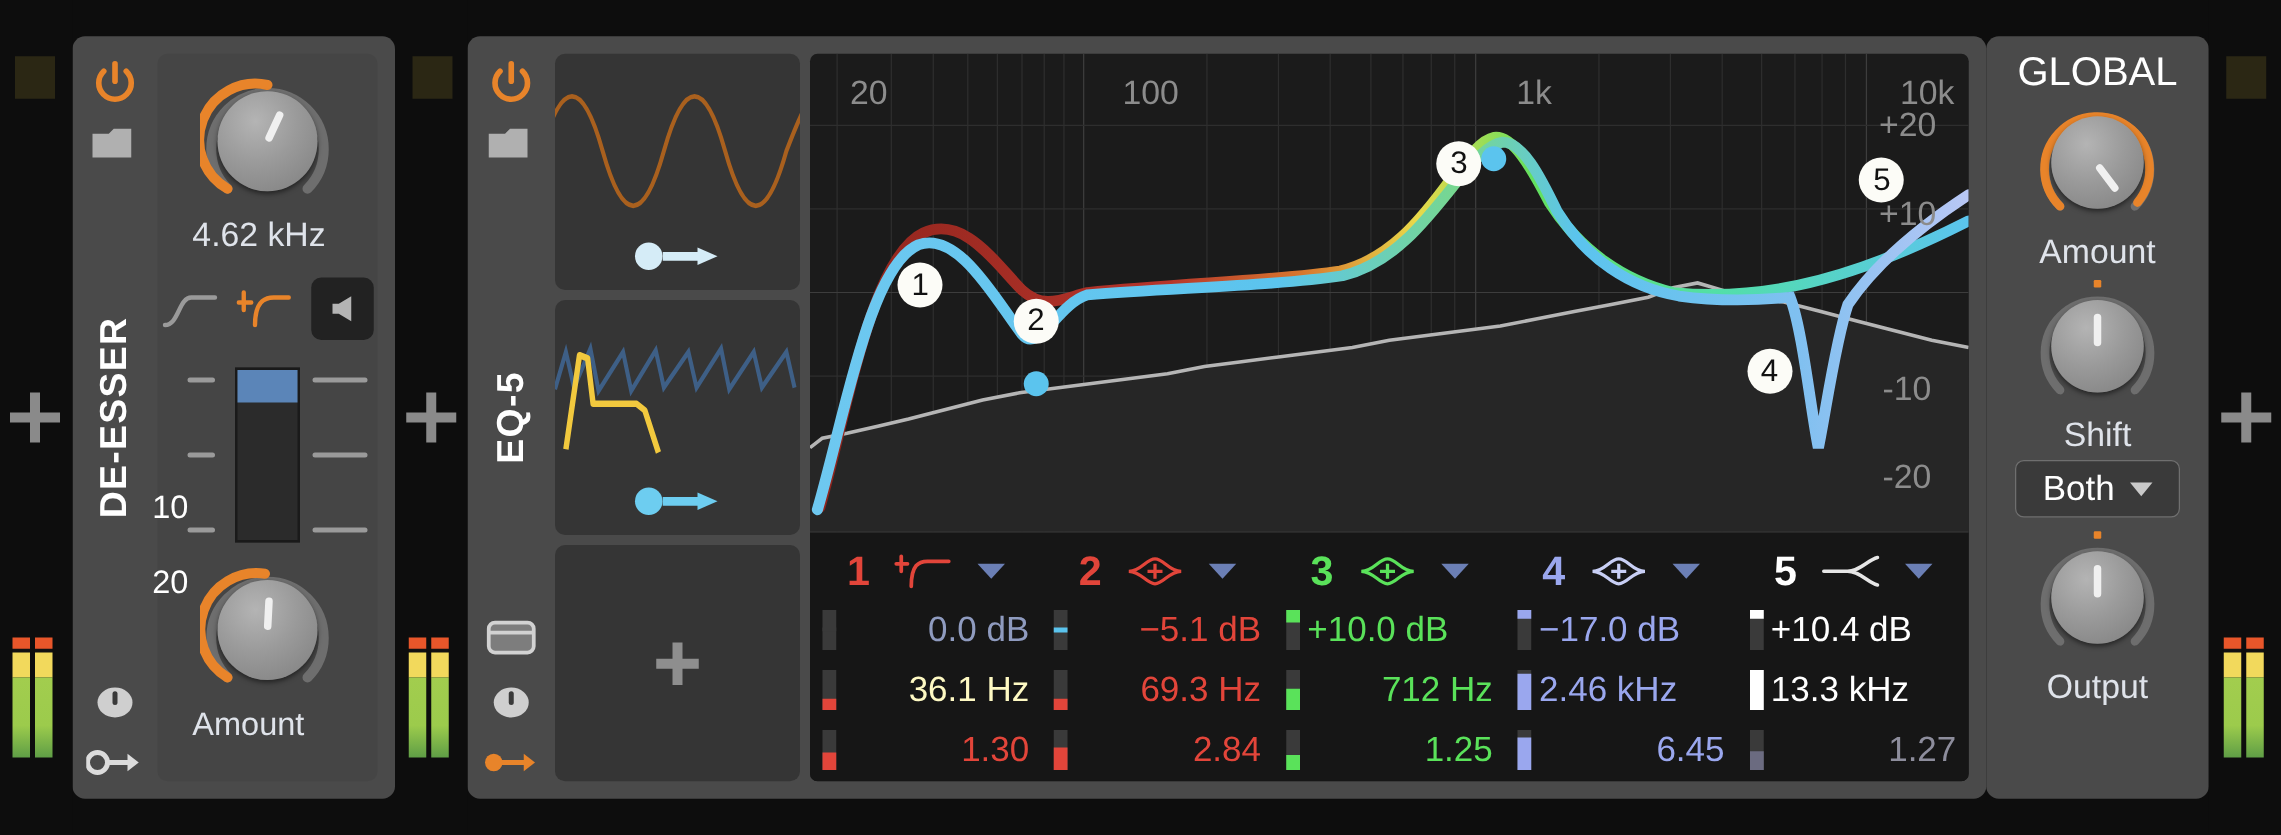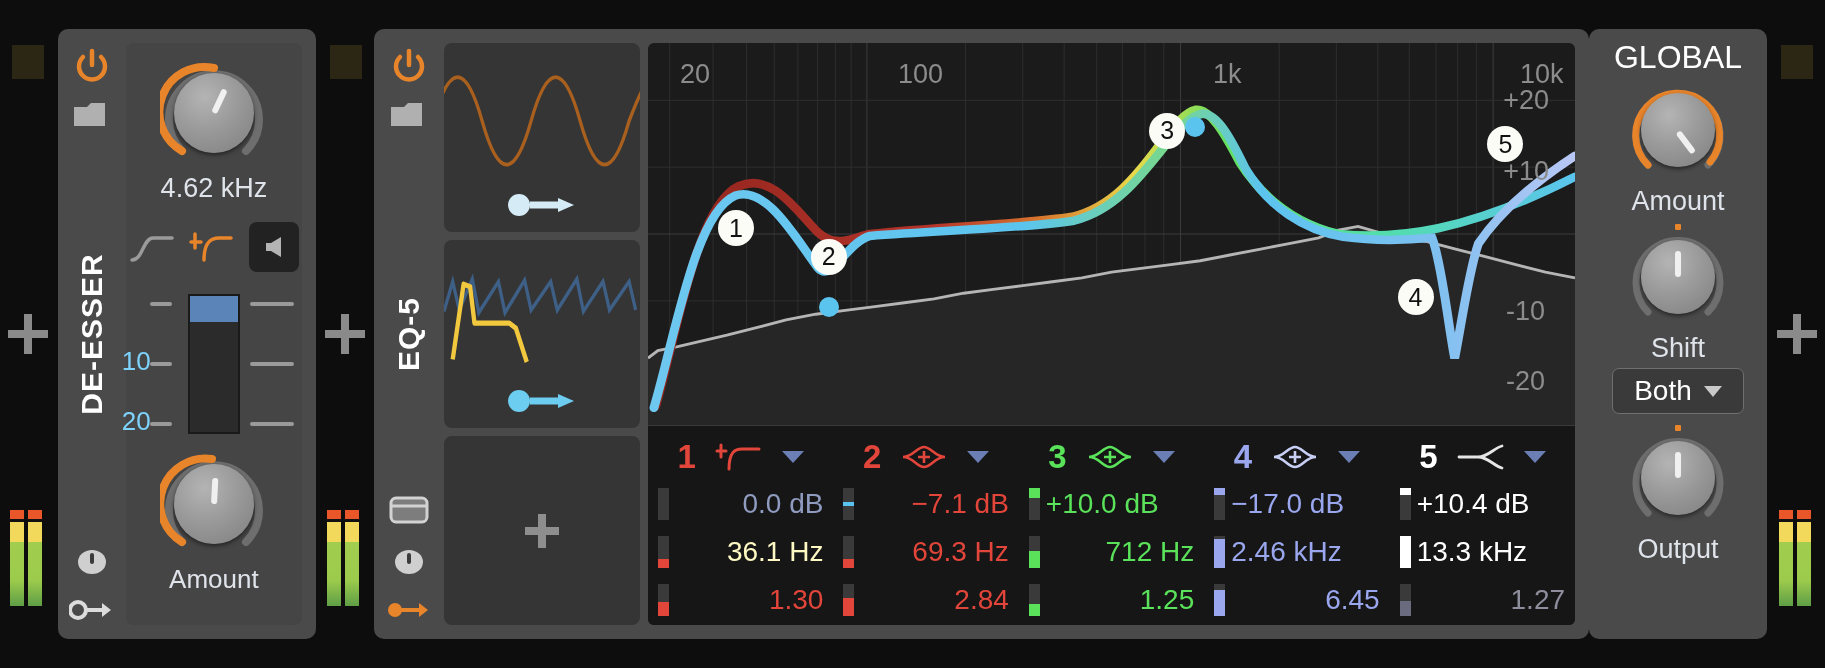--- a/index.html
+++ b/index.html
@@ -42,21 +42,21 @@
   .power { margin-top:18px; width:40px; height:40px; position:relative; }
   .power svg { width:40px; height:40px; }
   .folder { margin-top:12px; width:40px; height:30px; }
   .rail-bottom { position:absolute; bottom:16px; left:0; right:0; display:flex;
                  flex-direction:column; align-items:center; gap:18px; }
 
   .panel { background:#454545; border-radius:8px; margin:14px 14px 14px 0; position:relative; }
 
   
   .deesser-panel { width:182px; }
-  .knob-wrap { position:relative; width:120px; margin:0 auto; text-align:center; }
+  .knob-wrap { position:relative; width:120px; margin:0 auto; }
   .knob { position:relative; width:108px; height:108px; margin:0 auto; }
   .knob .arc { position:absolute; inset:0; }
   .knob .cap {
     position:absolute; left:14px; top:14px; width:80px; height:80px; border-radius:50%;
     background:radial-gradient(circle at 38% 30%, #b4b4b4 0%, #9a9a9a 45%, #7e7e7e 100%);
     box-shadow:0 2px 4px rgba(0,0,0,.5);
   }
   .knob .ptr { position:absolute; width:6px; height:26px; background:#f0f0f0; border-radius:3px;
                transform-origin:50% 100%; }
   .knob .dot-top { position:absolute; top:-3px; left:50%; margin-left:-3px; width:6px;height:6px;
@@ -67,21 +67,21 @@
   .filtrow { display:flex; align-items:center; justify-content:center; gap:14px; margin-top:18px; }
   .filt-ico { width:46px; height:34px; }
   .mutebtn { width:50px; height:50px; background:#222; border-radius:8px;
              display:flex; align-items:center; justify-content:center; }
 
   .fader-area { position:relative; height:152px; margin-top:16px; }
   .fader-track { position:absolute; left:50%; margin-left:-26px; top:6px; width:52px; height:140px;
                  background:#2b2b2b; border:2px solid #1a1a1a; }
   .fader-fill { position:absolute; left:0; right:0; top:0; height:26px; background:#5b85b8; }
   .tick { position:absolute; height:4px; background:#9a9a9a; border-radius:2px; }
-  .ticknum { position:absolute; font-size:26px; color:#7dd3fc; }
+  .ticknum { position:absolute; font-size:26px; color:#ffffff;margin-top:44px; }
 
   
   .eq-module { flex:1 1 auto; }
   .eq-body { display:flex; flex:1 1 auto; margin:14px 14px 14px 0; gap:0; }
   .thumbs { width:196px; display:flex; flex-direction:column; gap:8px; flex:0 0 auto; }
   .thumb { background:#353535; border-radius:8px; flex:1 1 0; position:relative; overflow:hidden; }
   .thumb svg.wave { position:absolute; left:0; top:14%; width:100%; height:55%; }
   .thumb .handle { position:absolute; bottom:16px; left:50%; transform:translateX(-50%);
                    display:flex; align-items:center; }
   .thumb .handle .ball { width:22px; height:22px; border-radius:50%; }
@@ -452,21 +452,21 @@
               <svg class="band-shape" viewBox="0 0 50 30">
                 <path d="M4 15 C14 15 18 5 25 5 C32 5 36 15 46 15 C36 15 32 25 25 25 C18 25 14 15 4 15 Z" fill="none" stroke="#e2453a" stroke-width="2.6"></path>
                 <path d="M19 15 L31 15 M25 9 L25 21" stroke="#e2453a" stroke-width="2.6"></path>
               </svg>
               <span class="caret"></span>
             </div>
             <div class="prow">
               <span class="pbar">
                   <i style="top:45%;height:10%;background:#5bc4ee"></i>
                 </span>
-              <span class="pval" style="color:#e2453a">−7.1 dB</span>
+              <span class="pval" style="color:#e2453a">−5.1 dB</span>
             </div>
             <div class="prow">
               <span class="pbar">
                   <i style="top:72%;height:28%;background:#e2453a"></i>
                 </span>
               <span class="pval" style="color:#e2453a">69.3 Hz</span>
             </div>
             <div class="prow">
               <span class="pbar">
                   <i style="top:45%;height:55%;background:#e2453a"></i>

